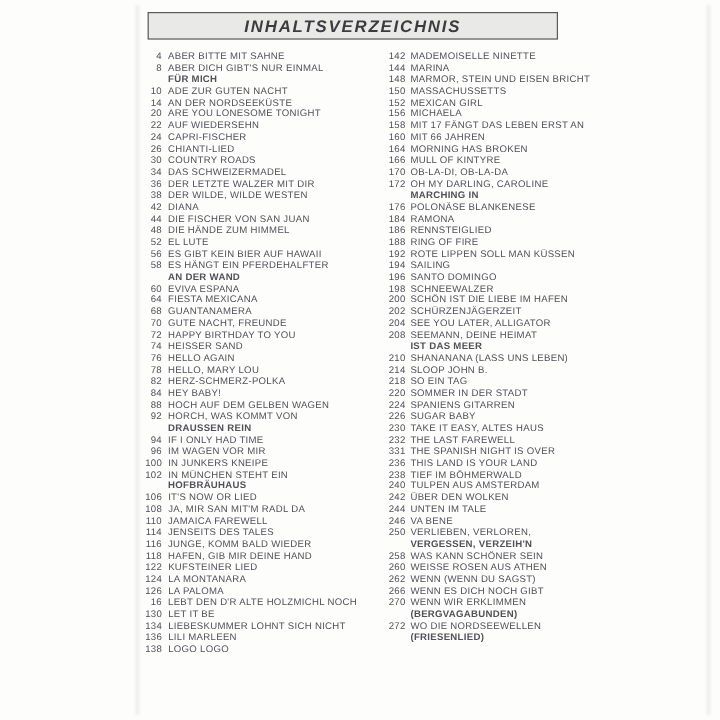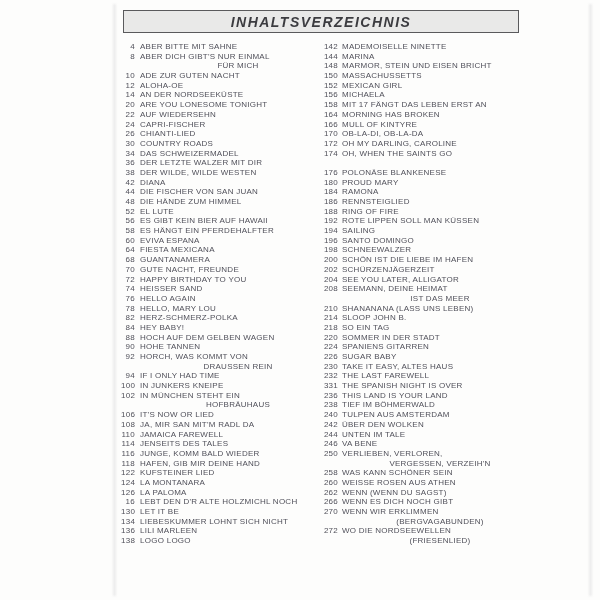--- a/index.html
+++ b/index.html
@@ -26,21 +26,21 @@
     background: rgba(90,90,95,0.10);
     filter: blur(1.2px);
   }
   .edge.left  { left: 113px; }
   .edge.right { left: 589px; }
 
   .title-box {
     position: absolute;
     left: 123px;
     top: 10px;
-    width: 396px;
+    width: 342px;
     height: 23px;
     background: var(--titlebox-bg, #e9e9e8);
     border: 1px solid var(--titlebox-border, #5a5a5c);
     box-sizing: border-box;
     display: flex;
     align-items: center;
     justify-content: center;
   }
   .title-text {
     font-size: 14px;
@@ -69,21 +69,21 @@
   }
   .num {
     flex: 0 0 14px;
     text-align: right;
     margin-right: 5px;
   }
   .col-right .num { flex-basis: 15px; margin-right: 4px; }
   .title { flex: 1 1 auto; overflow: visible; }
   .row.cont .title {
     flex: 0 0 196px;
-    text-align: center;
+    font-weight: bold;
   }
 </style>
 </head>
 <body>
 
 <div class="page">
   <div class="edge left"></div>
   <div class="edge right"></div>
 
   <div class="title-box">
@@ -101,24 +101,20 @@
       </div>
       <div class="row cont">
         <span class="num"></span>
         <span class="title">FÜR MICH</span>
       </div>
       <div class="row">
         <span class="num">10</span>
         <span class="title">ADE ZUR GUTEN NACHT</span>
       </div>
       <div class="row">
-        <span class="num">12</span>
-        <span class="title">ALOHA-OE</span>
-      </div>
-      <div class="row">
         <span class="num">14</span>
         <span class="title">AN DER NORDSEEKÜSTE</span>
       </div>
       <div class="row">
         <span class="num">20</span>
         <span class="title">ARE YOU LONESOME TONIGHT</span>
       </div>
       <div class="row">
         <span class="num">22</span>
         <span class="title">AUF WIEDERSEHN</span>
@@ -164,20 +160,24 @@
         <span class="title">EL LUTE</span>
       </div>
       <div class="row">
         <span class="num">56</span>
         <span class="title">ES GIBT KEIN BIER AUF HAWAII</span>
       </div>
       <div class="row">
         <span class="num">58</span>
         <span class="title">ES HÄNGT EIN PFERDEHALFTER</span>
       </div>
+      <div class="row cont">
+        <span class="num"></span>
+        <span class="title">AN DER WAND</span>
+      </div>
       <div class="row">
         <span class="num">60</span>
         <span class="title">EVIVA ESPANA</span>
       </div>
       <div class="row">
         <span class="num">64</span>
         <span class="title">FIESTA MEXICANA</span>
       </div>
       <div class="row">
         <span class="num">68</span>
@@ -209,36 +209,36 @@
       </div>
       <div class="row">
         <span class="num">84</span>
         <span class="title">HEY BABY!</span>
       </div>
       <div class="row">
         <span class="num">88</span>
         <span class="title">HOCH AUF DEM GELBEN WAGEN</span>
       </div>
       <div class="row">
-        <span class="num">90</span>
-        <span class="title">HOHE TANNEN</span>
-      </div>
-      <div class="row">
         <span class="num">92</span>
         <span class="title">HORCH, WAS KOMMT VON</span>
       </div>
       <div class="row cont">
         <span class="num"></span>
         <span class="title">DRAUSSEN REIN</span>
       </div>
       <div class="row">
         <span class="num">94</span>
         <span class="title">IF I ONLY HAD TIME</span>
       </div>
       <div class="row">
+        <span class="num">96</span>
+        <span class="title">IM WAGEN VOR MIR</span>
+      </div>
+      <div class="row">
         <span class="num">100</span>
         <span class="title">IN JUNKERS KNEIPE</span>
       </div>
       <div class="row">
         <span class="num">102</span>
         <span class="title">IN MÜNCHEN STEHT EIN</span>
       </div>
       <div class="row cont">
         <span class="num"></span>
         <span class="title">HOFBRÄUHAUS</span>
@@ -323,51 +323,48 @@
       </div>
       <div class="row">
         <span class="num">156</span>
         <span class="title">MICHAELA</span>
       </div>
       <div class="row">
         <span class="num">158</span>
         <span class="title">MIT 17 FÄNGT DAS LEBEN ERST AN</span>
       </div>
       <div class="row">
+        <span class="num">160</span>
+        <span class="title">MIT 66 JAHREN</span>
+      </div>
+      <div class="row">
         <span class="num">164</span>
         <span class="title">MORNING HAS BROKEN</span>
       </div>
       <div class="row">
         <span class="num">166</span>
         <span class="title">MULL OF KINTYRE</span>
       </div>
       <div class="row">
         <span class="num">170</span>
         <span class="title">OB-LA-DI, OB-LA-DA</span>
       </div>
       <div class="row">
         <span class="num">172</span>
         <span class="title">OH MY DARLING, CAROLINE</span>
       </div>
-      <div class="row">
-        <span class="num">174</span>
-        <span class="title">OH, WHEN THE SAINTS GO</span>
-      </div>
-      <div class="row cont">
-        <span class="num"></span>
+      <div class="row cont">
+        <span class="num"></span>
+        <span class="title">MARCHING IN</span>
       </div>
       <div class="row">
         <span class="num">176</span>
         <span class="title">POLONÄSE BLANKENESE</span>
       </div>
       <div class="row">
-        <span class="num">180</span>
-        <span class="title">PROUD MARY</span>
-      </div>
-      <div class="row">
         <span class="num">184</span>
         <span class="title">RAMONA</span>
       </div>
       <div class="row">
         <span class="num">186</span>
         <span class="title">RENNSTEIGLIED</span>
       </div>
       <div class="row">
         <span class="num">188</span>
         <span class="title">RING OF FIRE</span>

